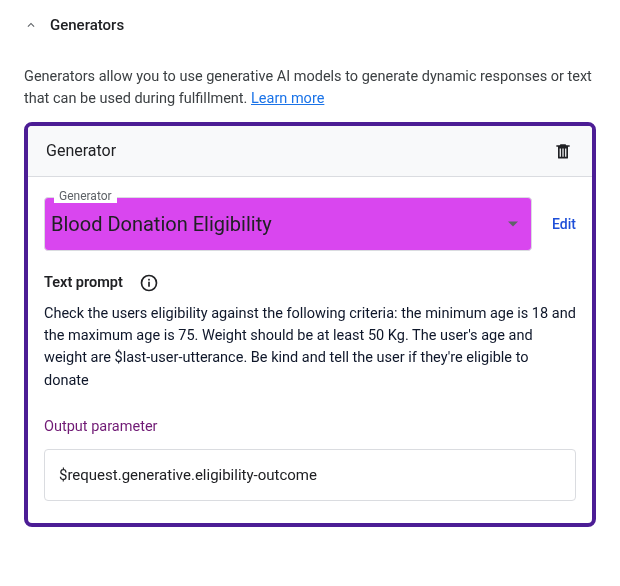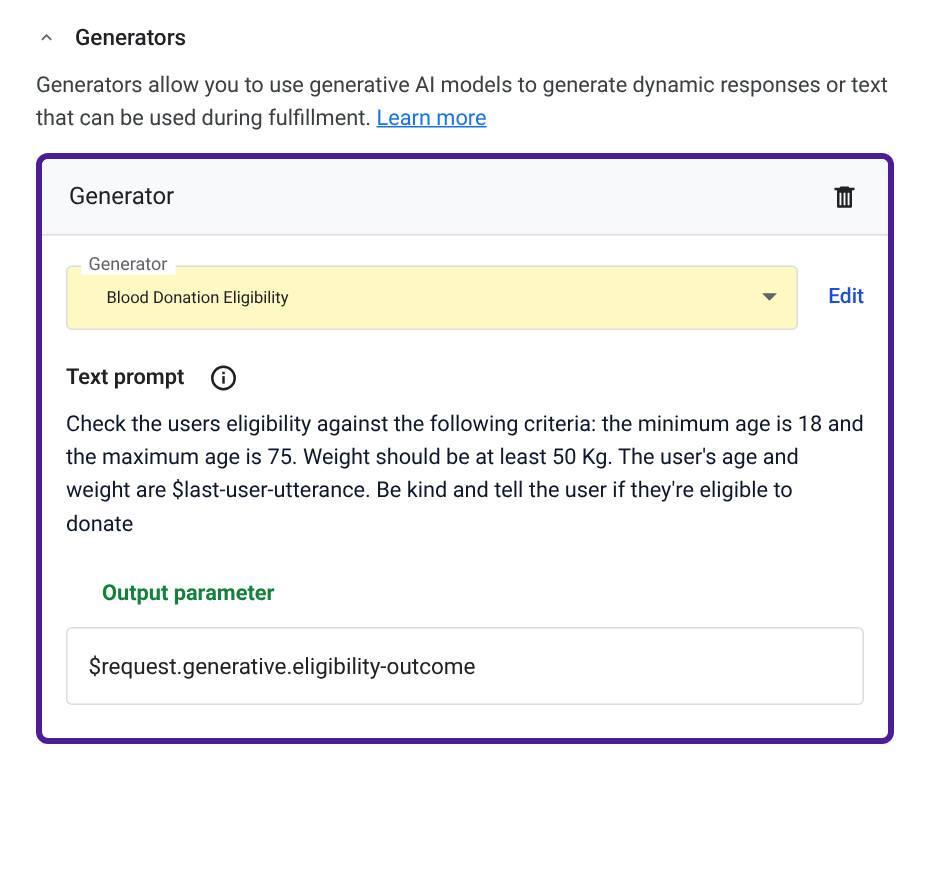--- a/index.html
+++ b/index.html
@@ -11,21 +11,21 @@
       font-family: 'Google Sans', Roboto, Arial, sans-serif;
       background: #fff;
       padding: 16px 24px;
       width: 620px;
       color: #202124;
     }
     .section-header {
       display: flex;
       align-items: center;
       gap: 12px;
-      margin-bottom: 12px;
+      margin-bottom: 32px;
     }
     .chevron-icon {
       width: 14px;
       height: 14px;
       display: flex;
       align-items: center;
       justify-content: center;
     }
     .chevron-icon svg {
       width: 14px;
@@ -98,28 +98,28 @@
       left: 10px;
       background: #fff;
       padding: 0 5px;
       font-size: 12px;
       color: #5f6368;
     }
     .select-box {
       width: 100%;
       border: 1px solid #dadce0;
       border-radius: 4px;
-      padding: 14px 40px 14px 26px;
-      font-size: 11px;
+      padding: 14px 40px 14px 6px;
+      font-size: 20px;
       color: #202124;
       display: flex;
       align-items: center;
       justify-content: space-between;
       cursor: pointer;
-      background: #fef9c3;
+      background: #d946ef;
     }
     .dropdown-arrow {
       position: absolute;
       right: 14px;
       top: 50%;
       transform: translateY(-50%);
       width: 0;
       height: 0;
       border-left: 5px solid transparent;
       border-right: 5px solid transparent;
@@ -154,24 +154,23 @@
       height: 20px;
     }
     .prompt-text {
       font-size: 14.5px;
       line-height: 1.55;
       color: #0f172a;
       margin-bottom: 26px;
     }
     .output-label {
       font-size: 14.5px;
-      font-weight: 700;
-      color: #15803d;
+      font-weight: 400;
+      color: #701a75;
       margin-bottom: 14px;
-      margin-left: 24px;
     }
     .output-input {
       width: 100%;
       border: 1px solid #dadce0;
       border-radius: 4px;
       padding: 16px 14px;
       font-size: 15px;
       color: #202124;
       background: #fff;
       font-family: inherit;

